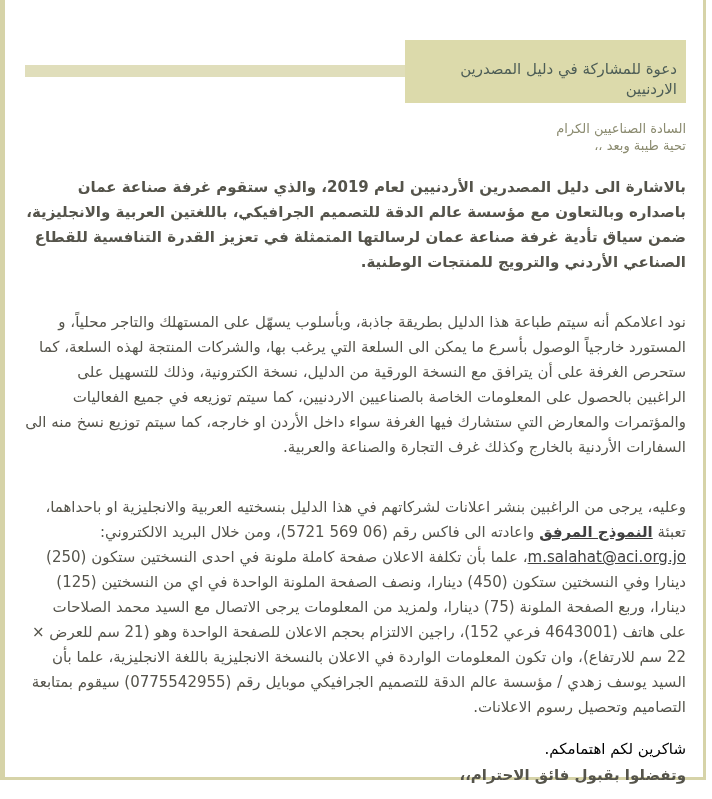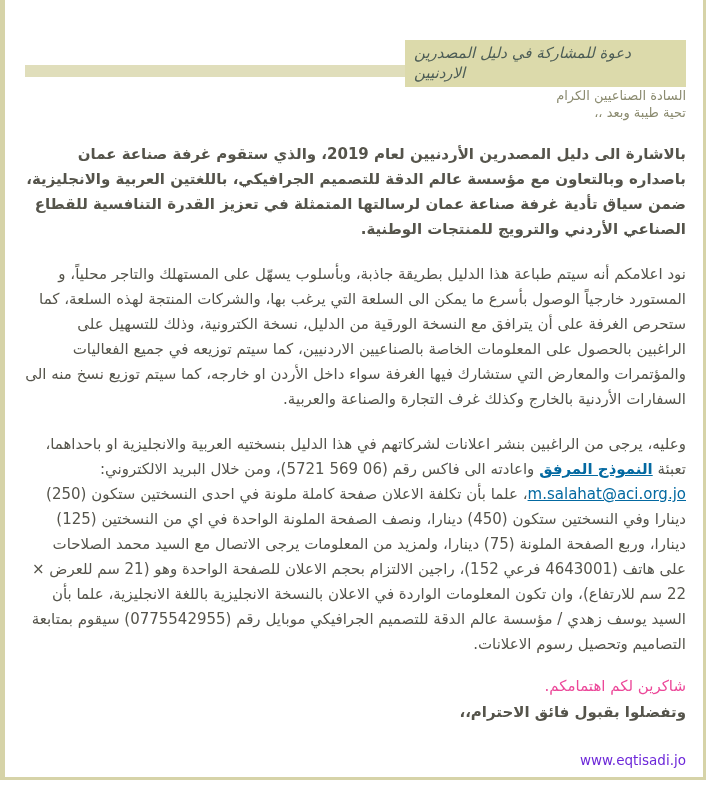--- a/index.html
+++ b/index.html
@@ -19,39 +19,38 @@
     direction:rtl;
   }
   .content { padding:40px 17px 0 20px; }
 
   
   .banner-row { display:flex; align-items:flex-start; }
   .banner-box {
     width:281px; min-height:44px;
     background:#dcdaab; color:#4d5d56;
     font-size:15px; line-height:20px;
-    padding:3px 9px 4px 9px;
-    text-align:left;
-    font-style:italic;
+    padding:19px 9px 4px 9px;
+    text-align:right;
   }
   .banner-strip { flex:1; height:12px; margin-top:25px; background:#e0debb; }
 
   
-  .greeting { color:#8b8b70; font-size:13px; line-height:17px; }
+  .greeting { margin-top:17px; color:#8b8b70; font-size:13px; line-height:17px; }
 
   
   .para {
-    margin-top:20px;
+    margin-top:35px;
     color:#55544b; font-size:15px; line-height:25px;
     text-align:right;
   }
   .para.first { margin-top:21px;font-weight:bold; }
-  .link { color:#0369a1; text-decoration:underline; cursor:pointer; }
+  .link { color:#404040; text-decoration:underline; cursor:pointer; }
   .link.bold { font-weight:bold; }
-  .thanks { margin-top:20px; color:#ec4899; font-size:15px; }
+  .thanks { margin-top:20px; color:#000000; font-size:15px; }
   .closing { margin-top:8px; color:#55544b; font-size:15px; font-weight:bold; }
 
   
   .news {
     margin-top:31px;
     display:flex; justify-content:flex-start; align-items:baseline; gap:5px;
     color:#a29a43; font-size:13.5px;
   }
   .news .url { color:#6d28d9; text-decoration:none; cursor:pointer; }
 </style>

